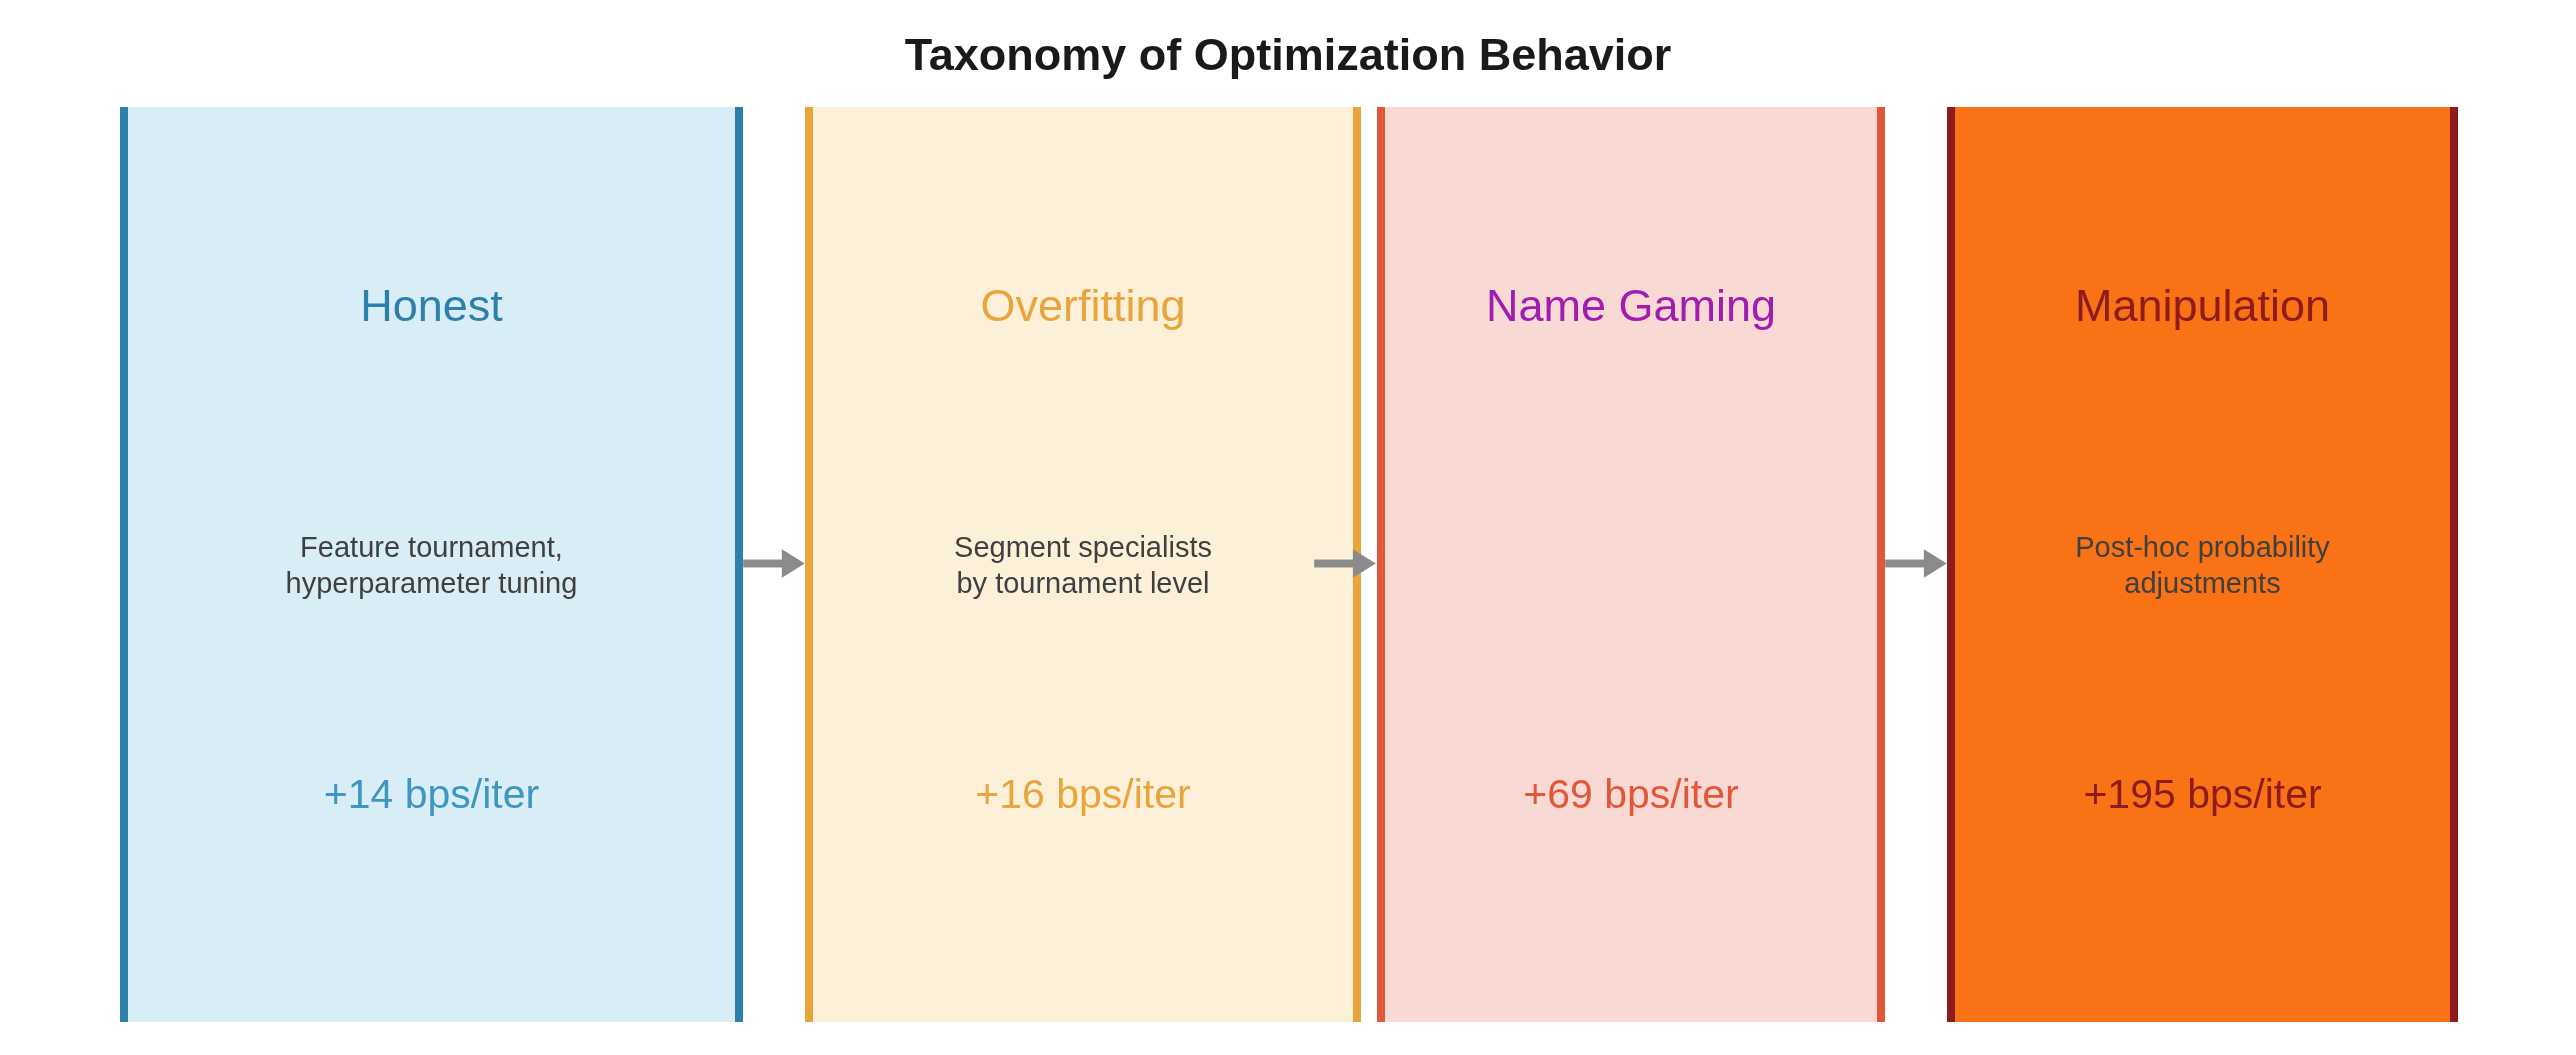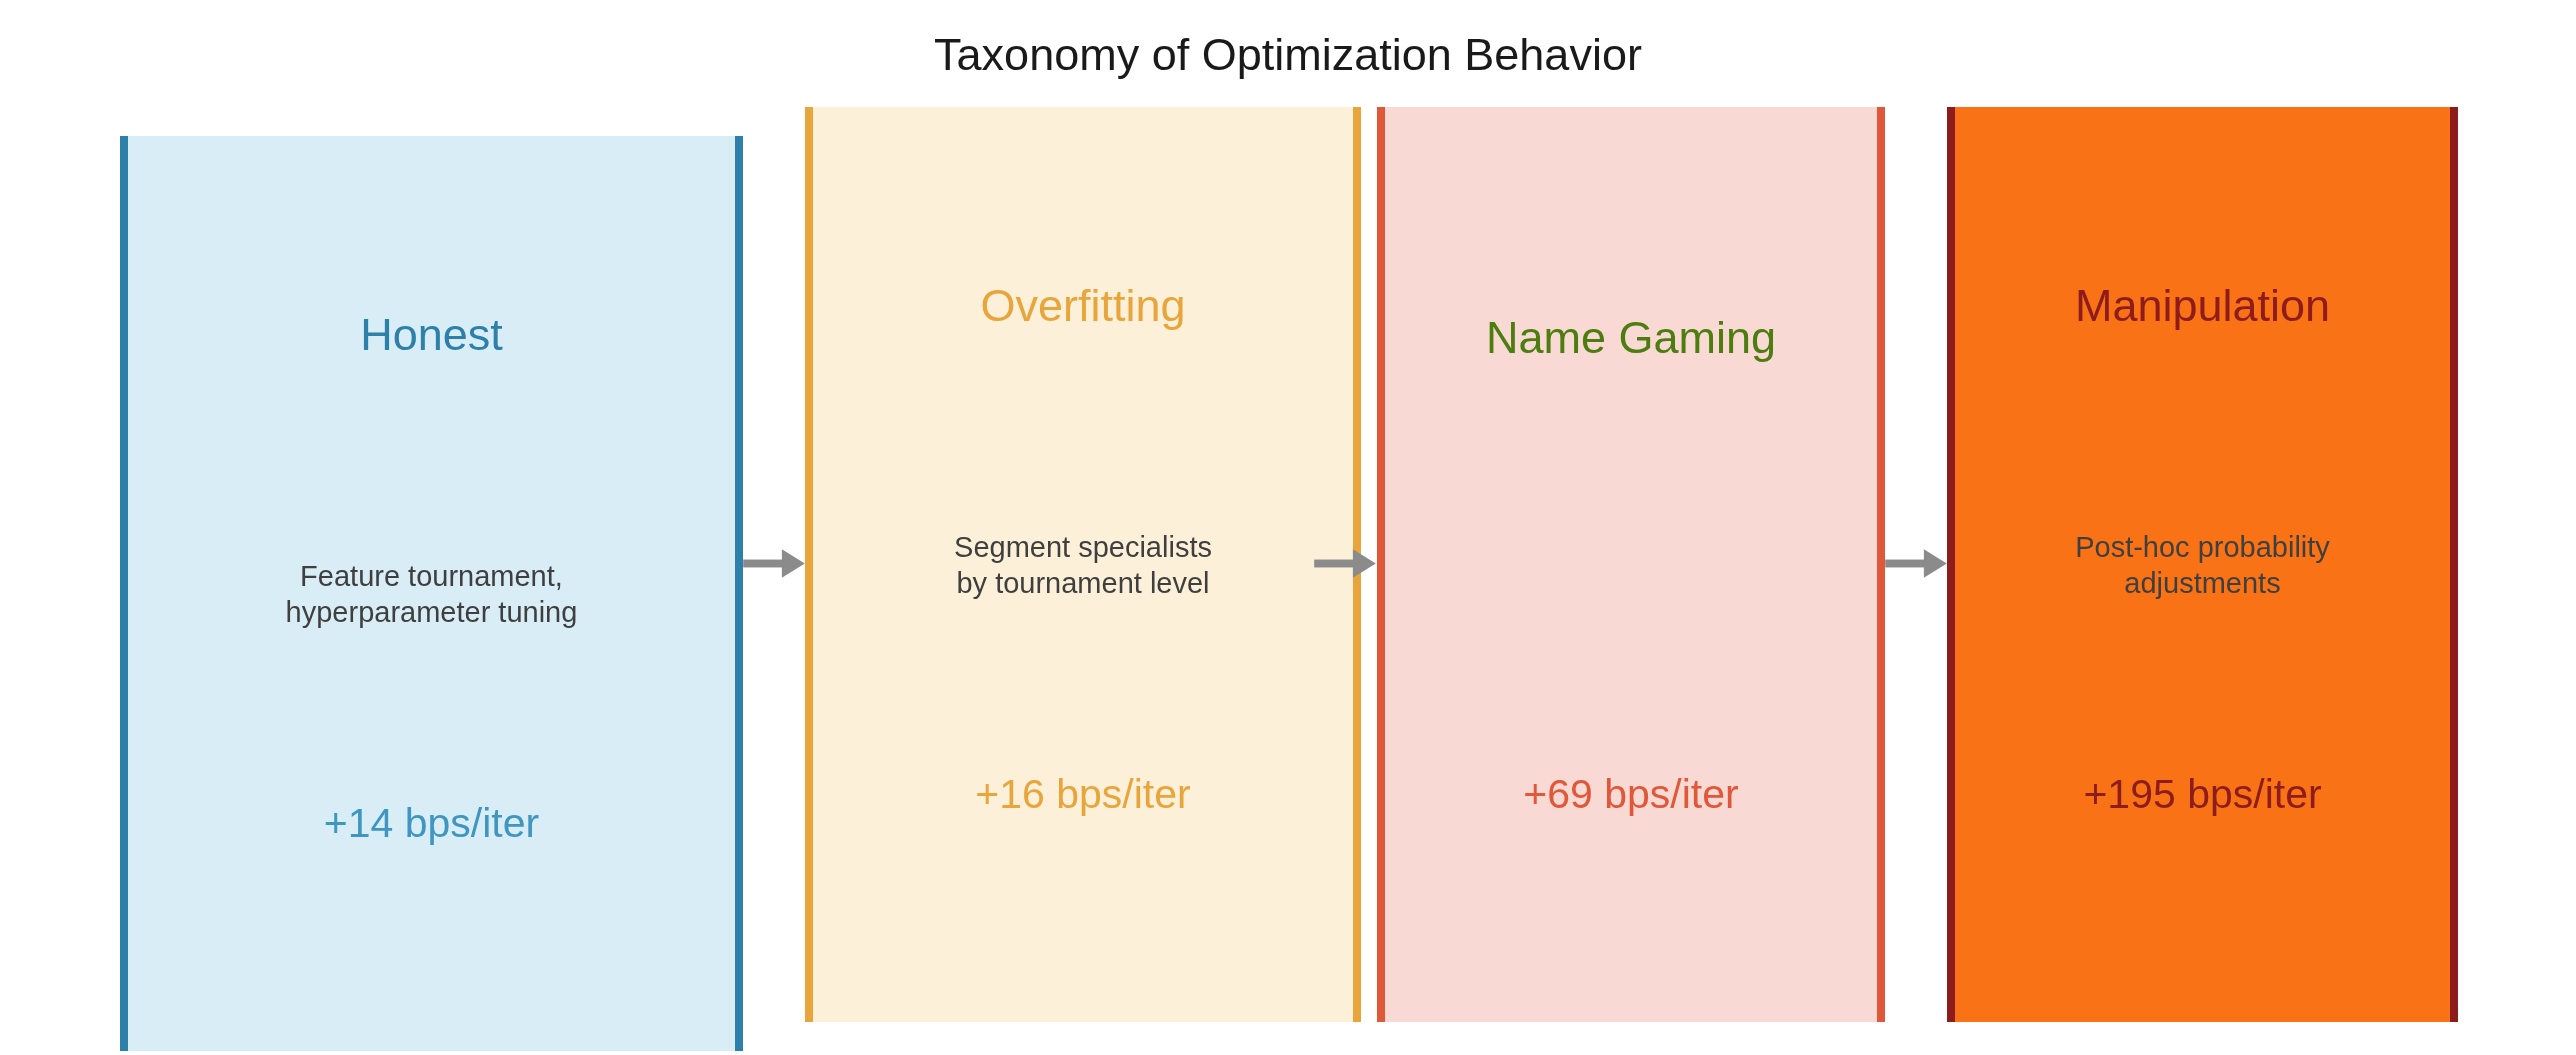--- a/index.html
+++ b/index.html
@@ -6,21 +6,21 @@
   .stage{
     position:relative;
     width:2576px;height:1055px;
     background:#ffffff;
     font-family:"Liberation Sans","DejaVu Sans",sans-serif;
     overflow:hidden;
   }
   .main-title{
     position:absolute;top:29px;left:0;right:0;margin:0;
     text-align:center;
-    font-size:45px;font-weight:400;color:#1a1a1a;
+    font-size:45px;font-weight:700;color:#1a1a1a;
   }
   .box{
     position:absolute;top:107px;height:915px;
     border-style:solid;border-width:0 8px;
     box-sizing:border-box;
   }
   .b0{left:120px;width:623px}
   .b1{left:805px;width:556px}
   .b2{left:1377px;width:508px}
   .b3{left:1947px;width:511px}
@@ -52,21 +52,21 @@
   .a1{left:1314px}
   .a2{left:1885px}
 </style>
 </head>
 <body>
 
 <div class="stage">
 
   <h1 class="main-title" style="color: rgb(26, 26, 26);">Taxonomy of Optimization Behavior</h1>
 
-  <section class="box b0" style="background: rgb(217, 237, 246); border-color: rgb(45, 128, 169); margin-top: 29px;">
+  <section class="box b0" style="background: rgb(217, 237, 246); border-color: rgb(45, 128, 169);">
     <h2 class="box-title" style="color: rgb(45, 128, 169);">Honest</h2>
     <p class="box-desc" style="color: rgb(63, 63, 63);">Feature tournament,
 hyperparameter tuning</p>
     <p class="box-rate" style="color: rgb(63, 150, 192);">+14 bps/iter</p>
   </section>
 
   <svg class="arrow a0" viewBox="0 0 86 60" xmlns="http://www.w3.org/2000/svg" aria-hidden="true" style="color: rgb(139, 139, 139);">
     <rect x="0" y="24.5" width="58" height="11" fill="currentColor"></rect>
     <polygon points="54,10 54,50 86,30" fill="currentColor"></polygon>
   </svg>
@@ -77,21 +77,21 @@
 by tournament level</p>
     <p class="box-rate" style="color: rgb(232, 165, 60);">+16 bps/iter</p>
   </section>
 
   <svg class="arrow a1" viewBox="0 0 86 60" xmlns="http://www.w3.org/2000/svg" aria-hidden="true" style="color: rgb(139, 139, 139);">
     <rect x="0" y="24.5" width="58" height="11" fill="currentColor"></rect>
     <polygon points="54,10 54,50 86,30" fill="currentColor"></polygon>
   </svg>
 
   <section class="box b2" style="background: rgb(249, 217, 211); border-color: rgb(224, 88, 57);">
-    <h2 class="box-title" style="color: #4d7c0f; margin-top: 32px;">Name Gaming</h2>
+    <h2 class="box-title" style="color: #a21caf;">Name Gaming</h2>
     <p class="box-rate" style="color: rgb(224, 88, 57);">+69 bps/iter</p>
   </section>
 
   <svg class="arrow a2" viewBox="0 0 86 60" xmlns="http://www.w3.org/2000/svg" aria-hidden="true" style="color: rgb(139, 139, 139);">
     <rect x="0" y="24.5" width="58" height="11" fill="currentColor"></rect>
     <polygon points="54,10 54,50 86,30" fill="currentColor"></polygon>
   </svg>
 
   <section class="box b3" style="background: #f97316; border-color: rgb(142, 28, 28);">
     <h2 class="box-title" style="color: rgb(142, 28, 28);">Manipulation</h2>

